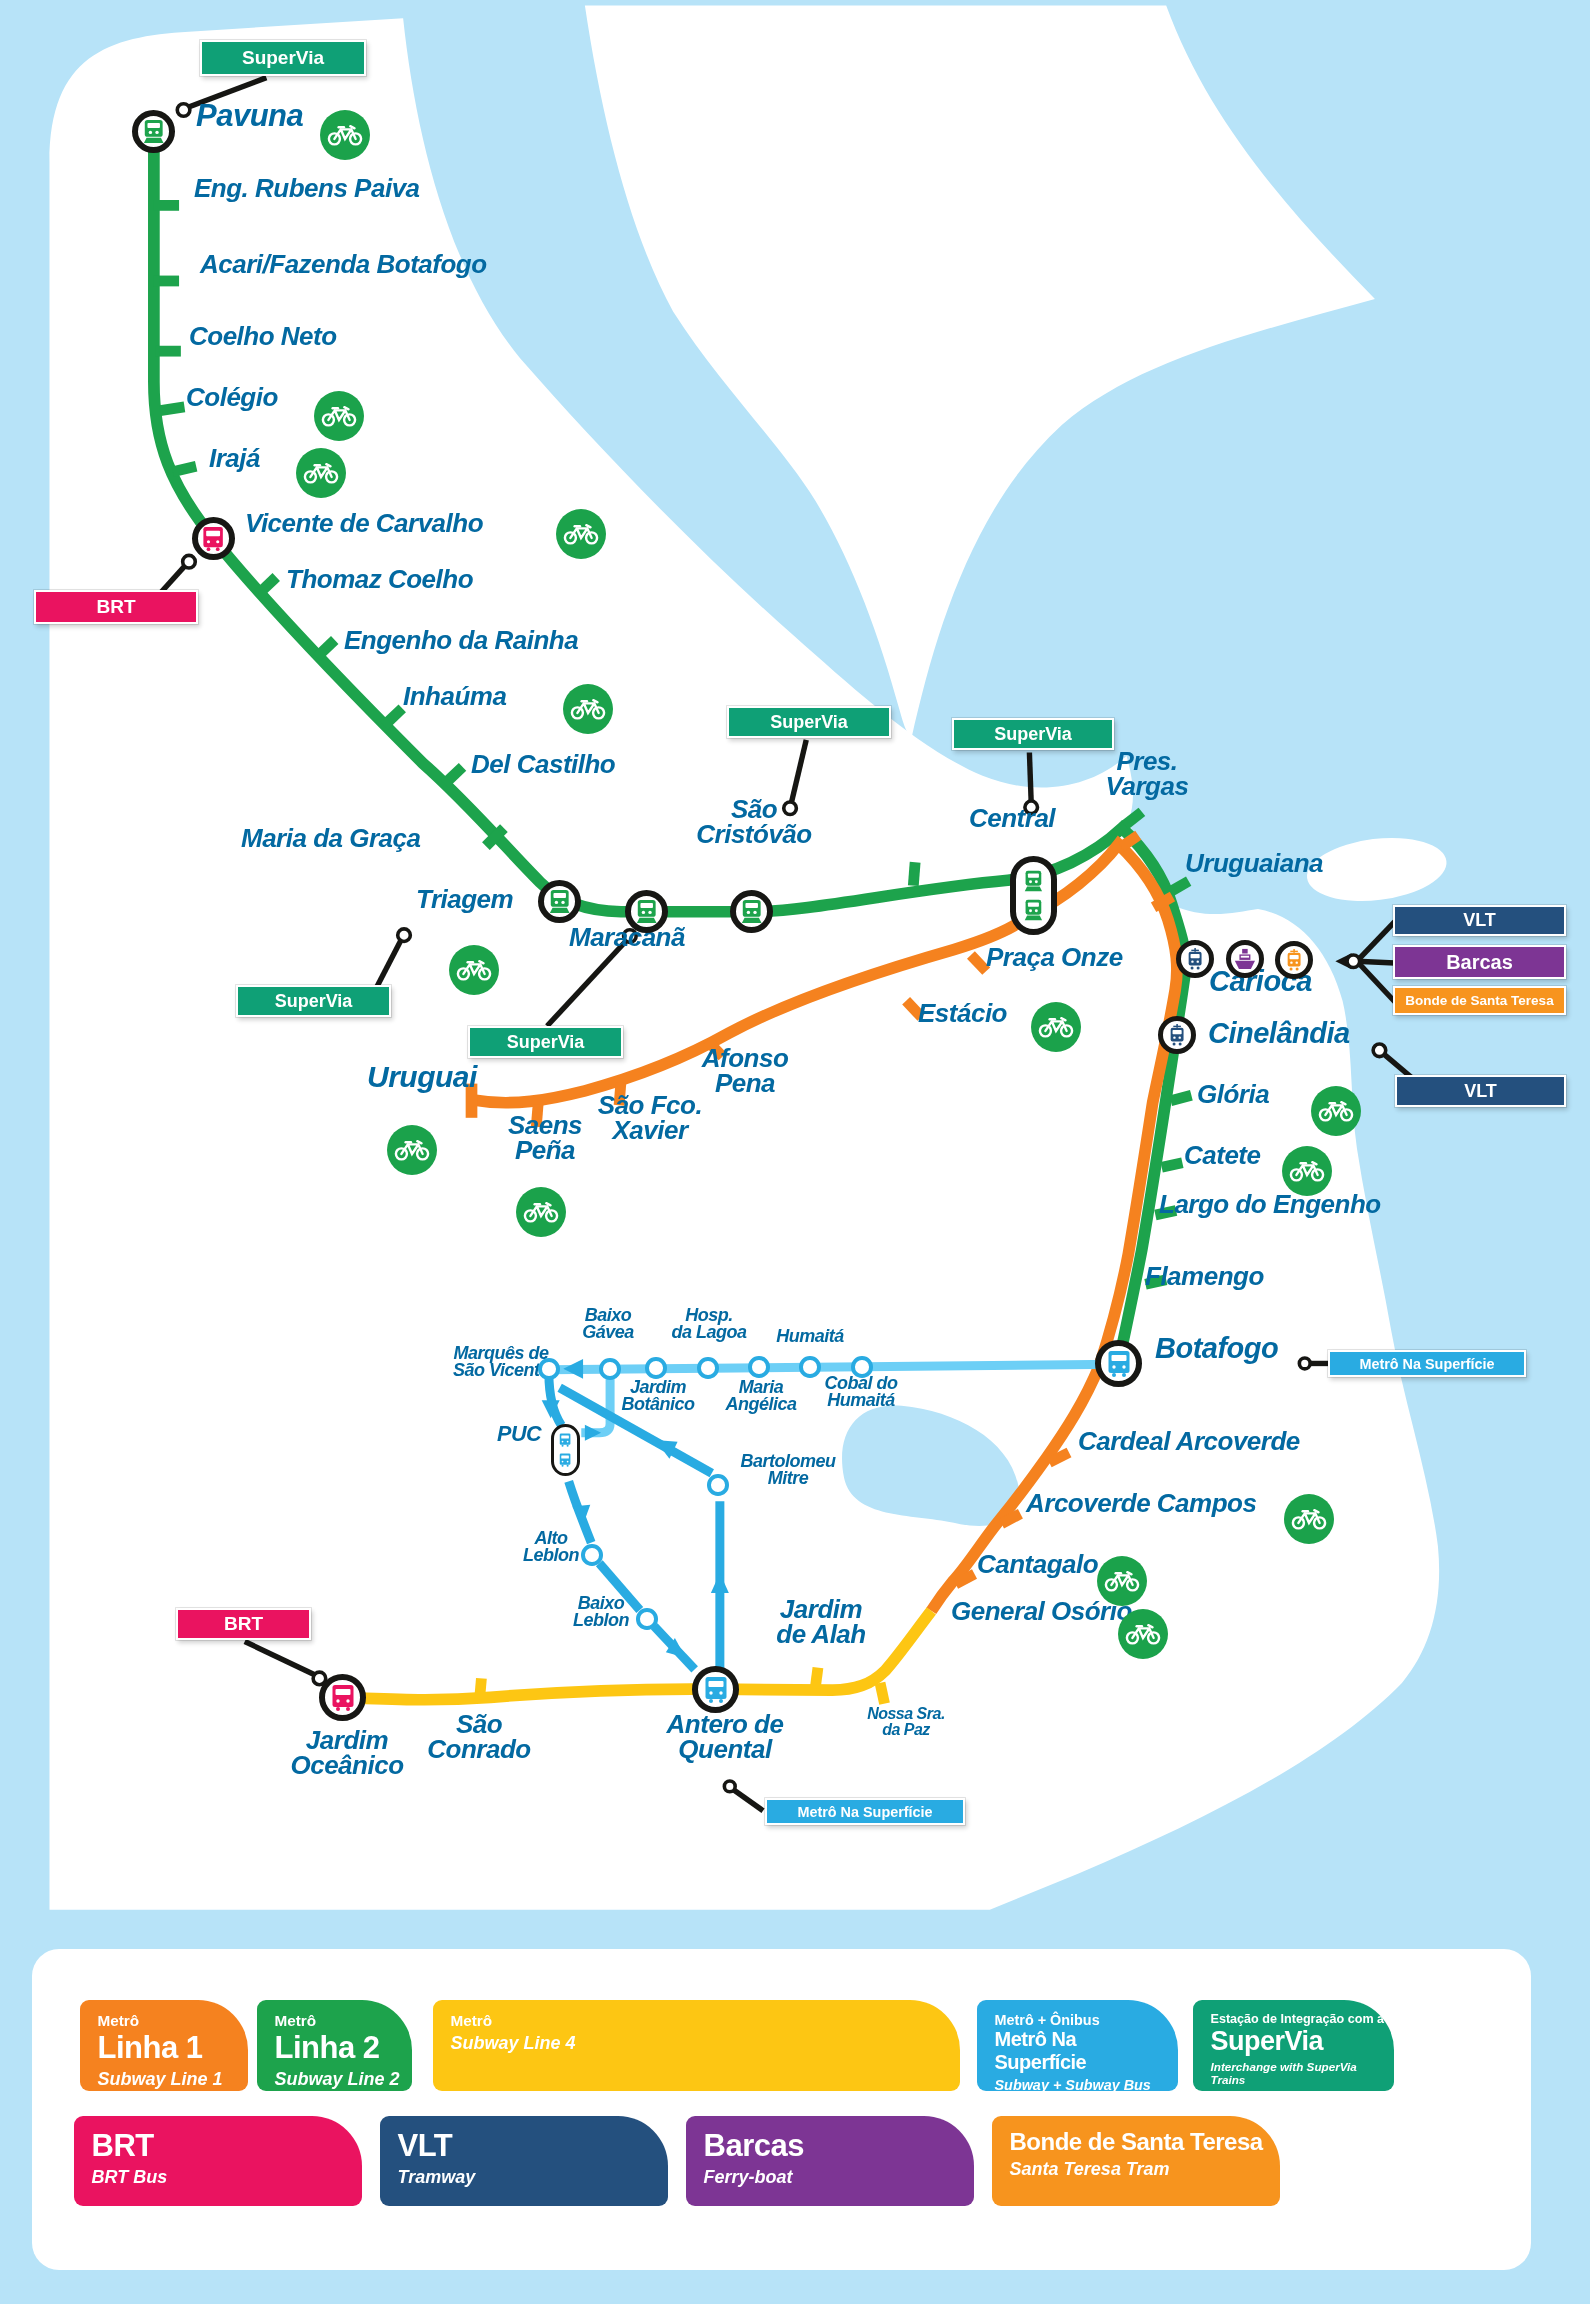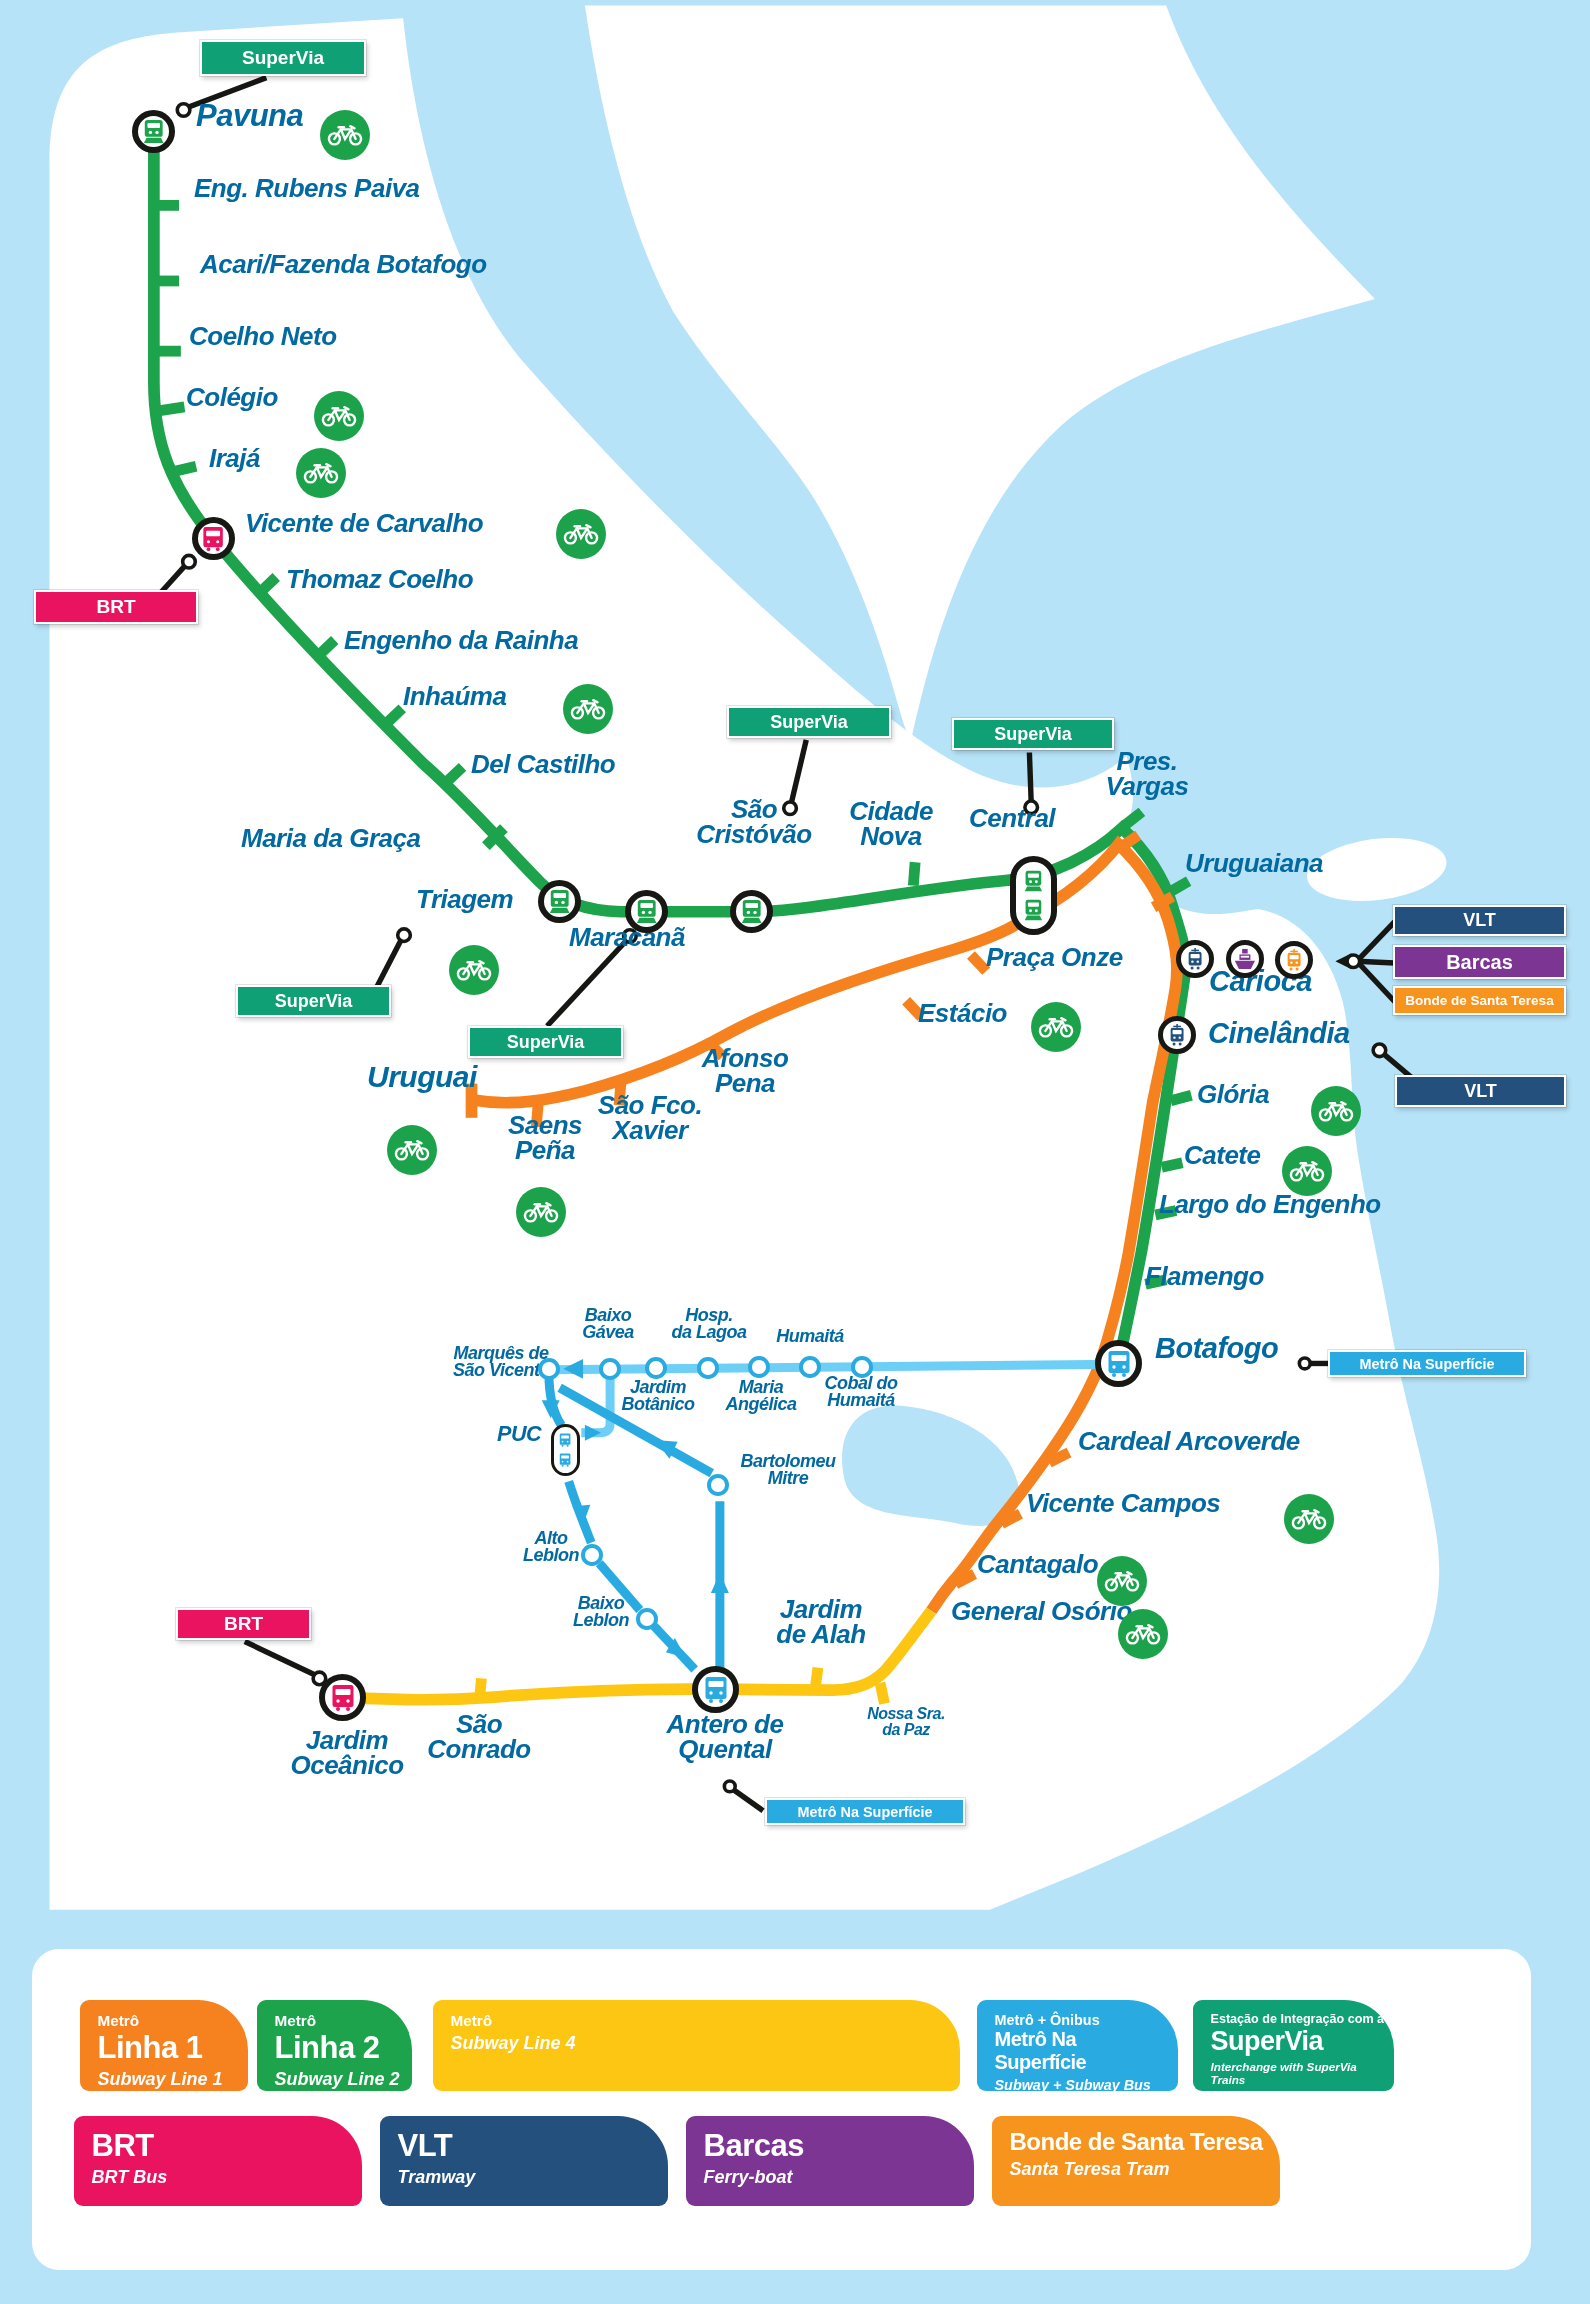--- a/index.html
+++ b/index.html
@@ -243,35 +243,33 @@
     <div class="lbl" style="font-size: 26px; top: 511px; left: 245px;">Vicente de Carvalho</div>
     <div class="lbl" style="font-size: 26px; top: 567px; left: 286px;">Thomaz Coelho</div>
     <div class="lbl" style="font-size: 26px; top: 628px; left: 344px;">Engenho da Rainha</div>
     <div class="lbl" style="font-size: 26px; top: 684px; left: 403px;">Inhaúma</div>
     <div class="lbl" style="font-size: 26px; top: 752px; left: 471px;">Del Castilho</div>
     <div class="lbl" style="font-size: 26px; top: 826px; left: 241px;">Maria da Graça</div>
     <div class="lbl" style="font-size: 26px; top: 887px; left: 416px;">Triagem</div>
     <div class="lbl" style="font-size: 26px; top: 925px; left: 569px;">Maracanã</div>
     <div class="lbl c" style="font-size: 26px; top: 797px; left: 574px; width: 360px;">São
 Cristóvão</div>
-    <div class="lbl c" style="font-size: 26px; top: 799px; left: 711px; width: 360px;">Cidade
-Nova</div>
     <div class="lbl" style="font-size: 26px; top: 806px; left: 969px;">Central</div>
     <div class="lbl c" style="font-size: 26px; top: 749px; left: 967px; width: 360px;">Pres.
 Vargas</div>
     <div class="lbl" style="font-size: 26px; top: 851px; left: 1185px;">Uruguaiana</div>
     <div class="lbl" style="font-size: 29px; top: 967px; left: 1209px;">Carioca</div>
     <div class="lbl" style="font-size: 29px; top: 1019px; left: 1208px;">Cinelândia</div>
     <div class="lbl" style="font-size: 26px; top: 1082px; left: 1197px;">Glória</div>
     <div class="lbl" style="font-size: 26px; top: 1143px; left: 1184px;">Catete</div>
     <div class="lbl" style="font-size: 26px; top: 1192px; left: 1159px;">Largo do Engenho</div>
     <div class="lbl" style="font-size: 26px; top: 1264px; left: 1145px;">Flamengo</div>
     <div class="lbl" style="font-size: 29px; top: 1334px; left: 1155px;">Botafogo</div>
     <div class="lbl" style="font-size: 26px; top: 1429px; left: 1078px;">Cardeal Arcoverde</div>
-    <div class="lbl" style="font-size: 26px; top: 1491px; left: 1026px;">Vicente Campos</div>
+    <div class="lbl" style="font-size: 26px; top: 1491px; left: 1026px;">Arcoverde Campos</div>
     <div class="lbl" style="font-size: 26px; top: 1552px; left: 977px;">Cantagalo</div>
     <div class="lbl" style="font-size: 26px; top: 1599px; left: 951px;">General Osório</div>
     <div class="lbl" style="font-size: 30px; top: 1062px; left: 367px;">Uruguai</div>
     <div class="lbl c" style="font-size: 26px; top: 1093px; left: 470px; width: 360px;">São Fco.
 Xavier</div>
     <div class="lbl c" style="font-size: 26px; top: 1113px; left: 365px; width: 360px;">Saens
 Peña</div>
     <div class="lbl c" style="font-size: 26px; top: 1046px; left: 565px; width: 360px;">Afonso
 Pena</div>
     <div class="lbl" style="font-size: 26px; top: 1001px; left: 918px;">Estácio</div>

